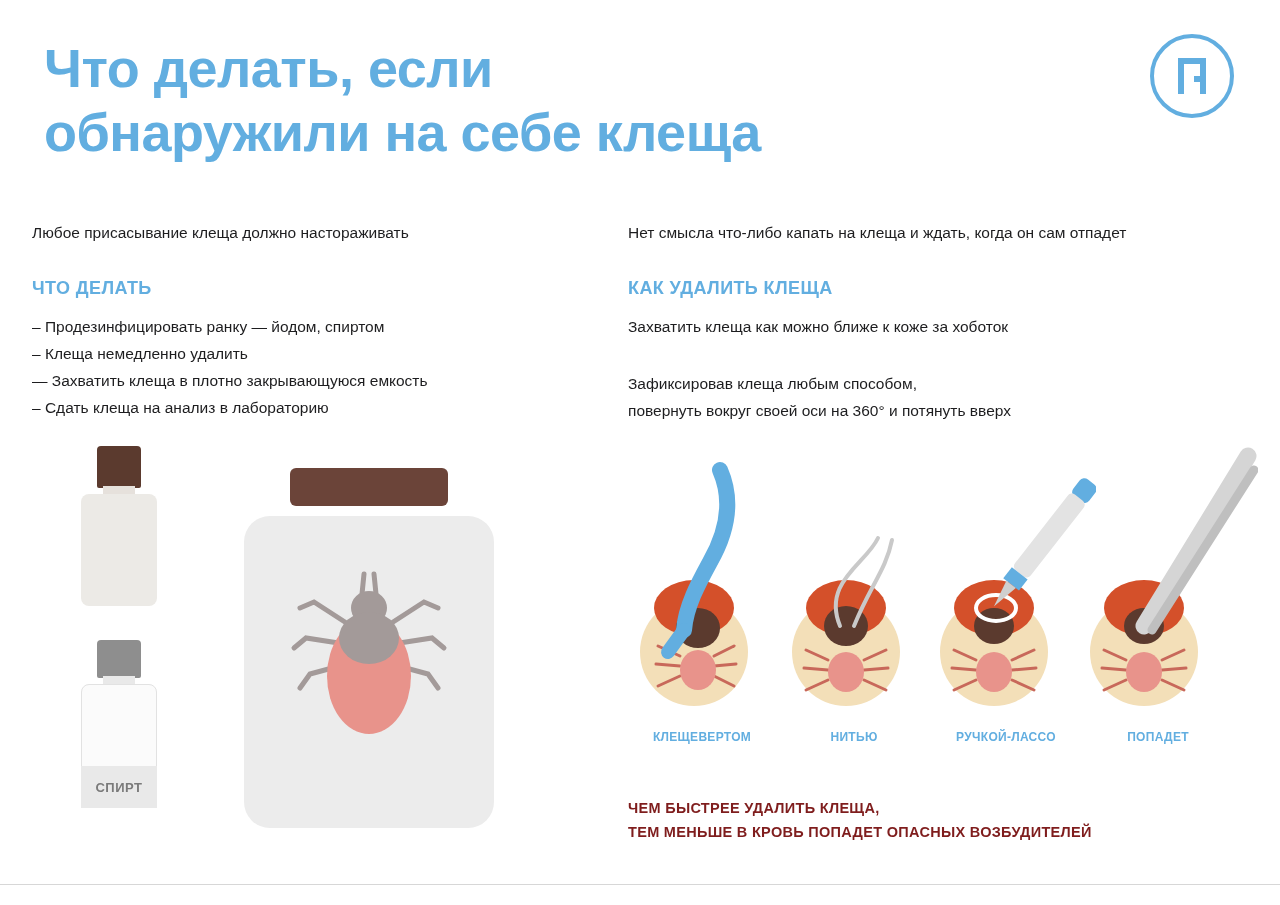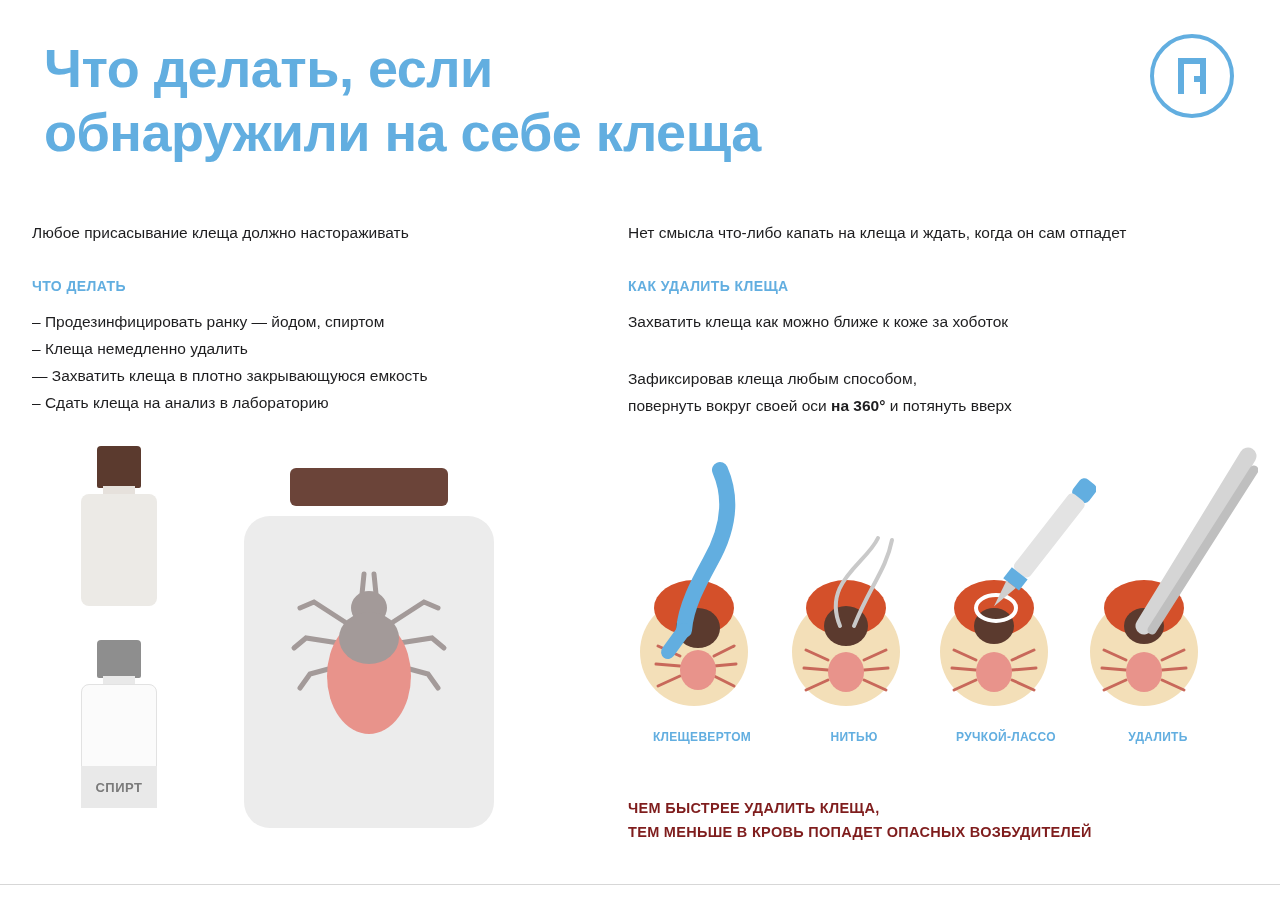--- a/index.html
+++ b/index.html
@@ -69,42 +69,42 @@
   }
 
   .lead {
     font-size: 15.5px;
     line-height: 22px;
     color: #1d1d1f;
     margin: 0 0 34px 0;
   }
 
   .subhead {
-    font-size: 14px;
+    font-size: 18px;
     font-weight: bold;
     color: #62aee0;
     letter-spacing: 0.4px;
     margin: 0 0 14px 0;
   }
 
   .list { margin: 0; padding: 0; list-style: none; }
   .list li {
     font-size: 15.5px;
     line-height: 27px;
     color: #1d1d1f;
   }
 
   .para {
     font-size: 15.5px;
     line-height: 27px;
     color: #1d1d1f;
     margin: 0;
   }
   .para.gap { margin-top: 30px; }
-  .para b { font-weight: bold; }
+  .para b { font-weight: normal; }
 
   
   .illus-left {
     position: absolute;
     left: 44px;
     top: 432px;
     width: 560px;
     height: 420px;
   }
 
@@ -408,21 +408,21 @@
             <path d="M48 250 L26 260"></path>
           <path d="M84 230 L106 220"></path>
             <path d="M84 240 L108 238"></path>
             <path d="M84 250 L106 260"></path>
         </g>
         <ellipse cx="66" cy="196" rx="20" ry="18" fill="#5b3a2e"></ellipse>
         <ellipse cx="66" cy="242" rx="18" ry="20" fill="#e8938b"></ellipse>
         <path d="M170 26 L66 196" stroke="#d5d5d5" stroke-width="17" stroke-linecap="round" fill="none"></path>
         <path d="M176 40 L74 200" stroke="#bfbfbf" stroke-width="9" stroke-linecap="round" fill="none"></path>
       </svg>
-      <div class="method-caption">УДАЛИТЬ</div>
+      <div class="method-caption">ПОПАДЕТ</div>
     </div>
   </div>
 
   <div class="footnote">
     <span>ЧЕМ БЫСТРЕЕ УДАЛИТЬ КЛЕЩА,</span><br>
     <span>ТЕМ МЕНЬШЕ В КРОВЬ ПОПАДЕТ ОПАСНЫХ ВОЗБУДИТЕЛЕЙ</span>
   </div>
 
   <div class="bottom-rule"></div>
 </div>

